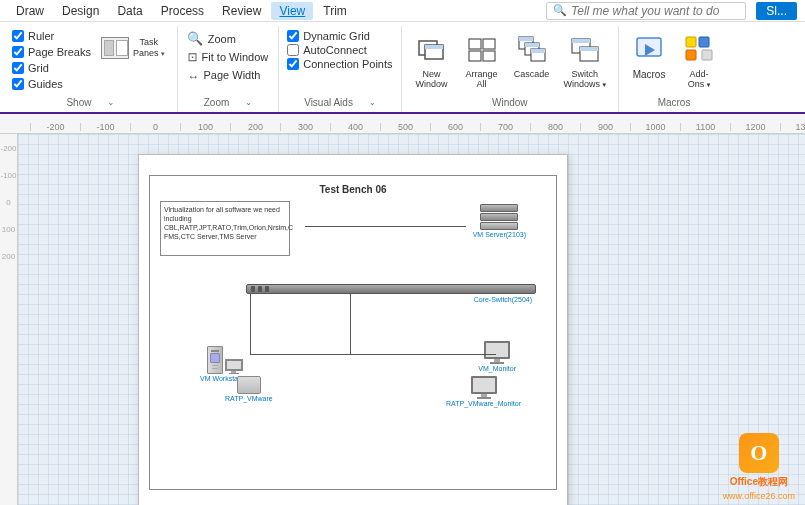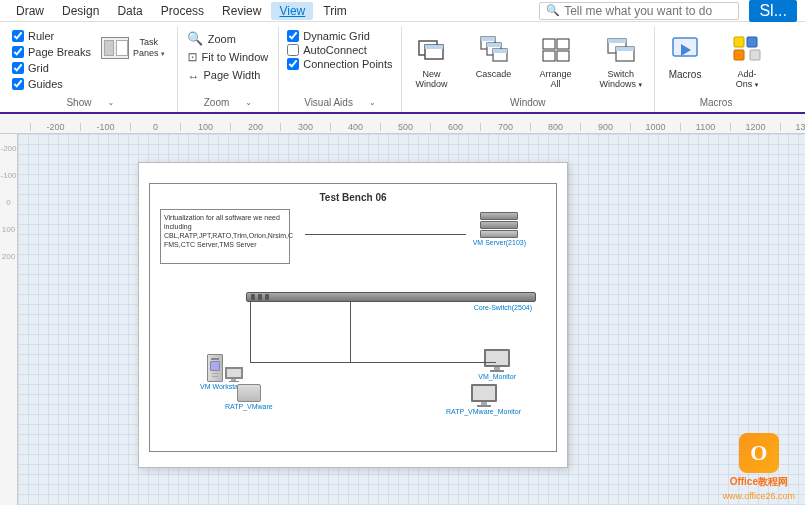--- a/index.html
+++ b/index.html
@@ -36,29 +36,30 @@
       background: #fff;
       gap: 4px;
     }
     .search-bar input {
       border: none;
       outline: none;
       font-size: 12px;
       color: #737373;
       flex: 1;
       background: transparent;
+      font-style: italic;
     }
 
     .share-btn {
       margin-left: 8px;
       background: #0078d4;
       color: white;
       border: none;
       padding: 2px 10px;
-      font-size: 16px;
+      font-size: 12px;
       cursor: pointer;
       border-radius: 2px;
     }
 
     
     .ribbon {
       background: #fff;
       border-bottom: 2px solid #4c1d95;
       display: flex;
       align-items: stretch;
@@ -147,21 +148,21 @@
       display: flex;
       flex-direction: column;
       gap: 2px;
       padding: 4px 0;
     }
 
     
     .window-group-items {
       display: flex;
       flex-direction: row;
-      gap: 18px;
+      gap: 6px;
       align-items: flex-start;
       padding: 4px 0;
     }
 
     
     .task-panes-btn {
       display: flex;
       flex-direction: row;
       align-items: center;
       gap: 2px;
@@ -204,24 +205,24 @@
       position: relative;
       overflow: hidden;
       background-image:
         linear-gradient(rgba(180,200,220,0.4) 1px, transparent 1px),
         linear-gradient(90deg, rgba(180,200,220,0.4) 1px, transparent 1px);
       background-size: 10px 10px;
     }
 
     .page-canvas {
       position: absolute;
-      top: 28px;
+      top: 20px;
       left: 120px;
       width: 430px;
-      height: 306px;
+      height: 352px;
       background: white;
       border: 1px solid #bbb;
       box-shadow: 2px 2px 8px rgba(0,0,0,0.15);
     }
 
     
     .diagram-container {
       position: absolute;
       top: 20px;
       left: 10px;
@@ -471,40 +472,40 @@
               <rect x="2" y="6" width="18" height="14" fill="none" stroke="#555" stroke-width="1.5"></rect>
               <rect x="8" y="10" width="18" height="14" fill="white" stroke="#555" stroke-width="1.5"></rect>
               <rect x="8" y="10" width="18" height="4" fill="#bcd5f0"></rect>
             </svg>
           </div>
           <div class="ribbon-large-label" style="font-size:9px;">New<br>Window</div>
         </div>
         <div class="ribbon-large-btn">
           <div class="ribbon-large-icon">
             <svg width="30" height="30" viewBox="0 0 30 30">
+              <rect x="2" y="4" width="12" height="10" fill="none" stroke="#555" stroke-width="1.2"></rect>
+              <rect x="16" y="4" width="12" height="10" fill="none" stroke="#555" stroke-width="1.2"></rect>
+              <rect x="2" y="16" width="12" height="10" fill="none" stroke="#555" stroke-width="1.2"></rect>
+              <rect x="16" y="16" width="12" height="10" fill="none" stroke="#555" stroke-width="1.2"></rect>
+            </svg>
+          </div>
+          <div class="ribbon-large-label" style="font-size:9px;">Arrange<br>All</div>
+        </div>
+        <div class="ribbon-large-btn">
+          <div class="ribbon-large-icon">
+            <svg width="30" height="30" viewBox="0 0 30 30">
               <rect x="2" y="2" width="14" height="12" fill="white" stroke="#555" stroke-width="1.2"></rect>
               <rect x="2" y="2" width="14" height="4" fill="#bcd5f0"></rect>
               <rect x="8" y="8" width="14" height="12" fill="white" stroke="#555" stroke-width="1.2"></rect>
               <rect x="8" y="8" width="14" height="4" fill="#bcd5f0"></rect>
               <rect x="14" y="14" width="14" height="12" fill="white" stroke="#555" stroke-width="1.2"></rect>
               <rect x="14" y="14" width="14" height="4" fill="#bcd5f0"></rect>
             </svg>
           </div>
           <div class="ribbon-large-label" style="font-size:9px;">Cascade</div>
-        </div>
-        <div class="ribbon-large-btn">
-          <div class="ribbon-large-icon">
-            <svg width="30" height="30" viewBox="0 0 30 30">
-              <rect x="2" y="4" width="12" height="10" fill="none" stroke="#555" stroke-width="1.2"></rect>
-              <rect x="16" y="4" width="12" height="10" fill="none" stroke="#555" stroke-width="1.2"></rect>
-              <rect x="2" y="16" width="12" height="10" fill="none" stroke="#555" stroke-width="1.2"></rect>
-              <rect x="16" y="16" width="12" height="10" fill="none" stroke="#555" stroke-width="1.2"></rect>
-            </svg>
-          </div>
-          <div class="ribbon-large-label" style="font-size:9px;">Arrange<br>All</div>
         </div>
         <div class="ribbon-large-btn">
           <div class="ribbon-large-icon">
             <svg width="30" height="30" viewBox="0 0 30 30">
               <rect x="2" y="4" width="18" height="14" fill="white" stroke="#555" stroke-width="1.2"></rect>
               <rect x="2" y="4" width="18" height="4" fill="#bcd5f0"></rect>
               <rect x="10" y="12" width="18" height="14" fill="white" stroke="#555" stroke-width="1.2"></rect>
               <rect x="10" y="12" width="18" height="4" fill="#bcd5f0"></rect>
             </svg>
           </div>

